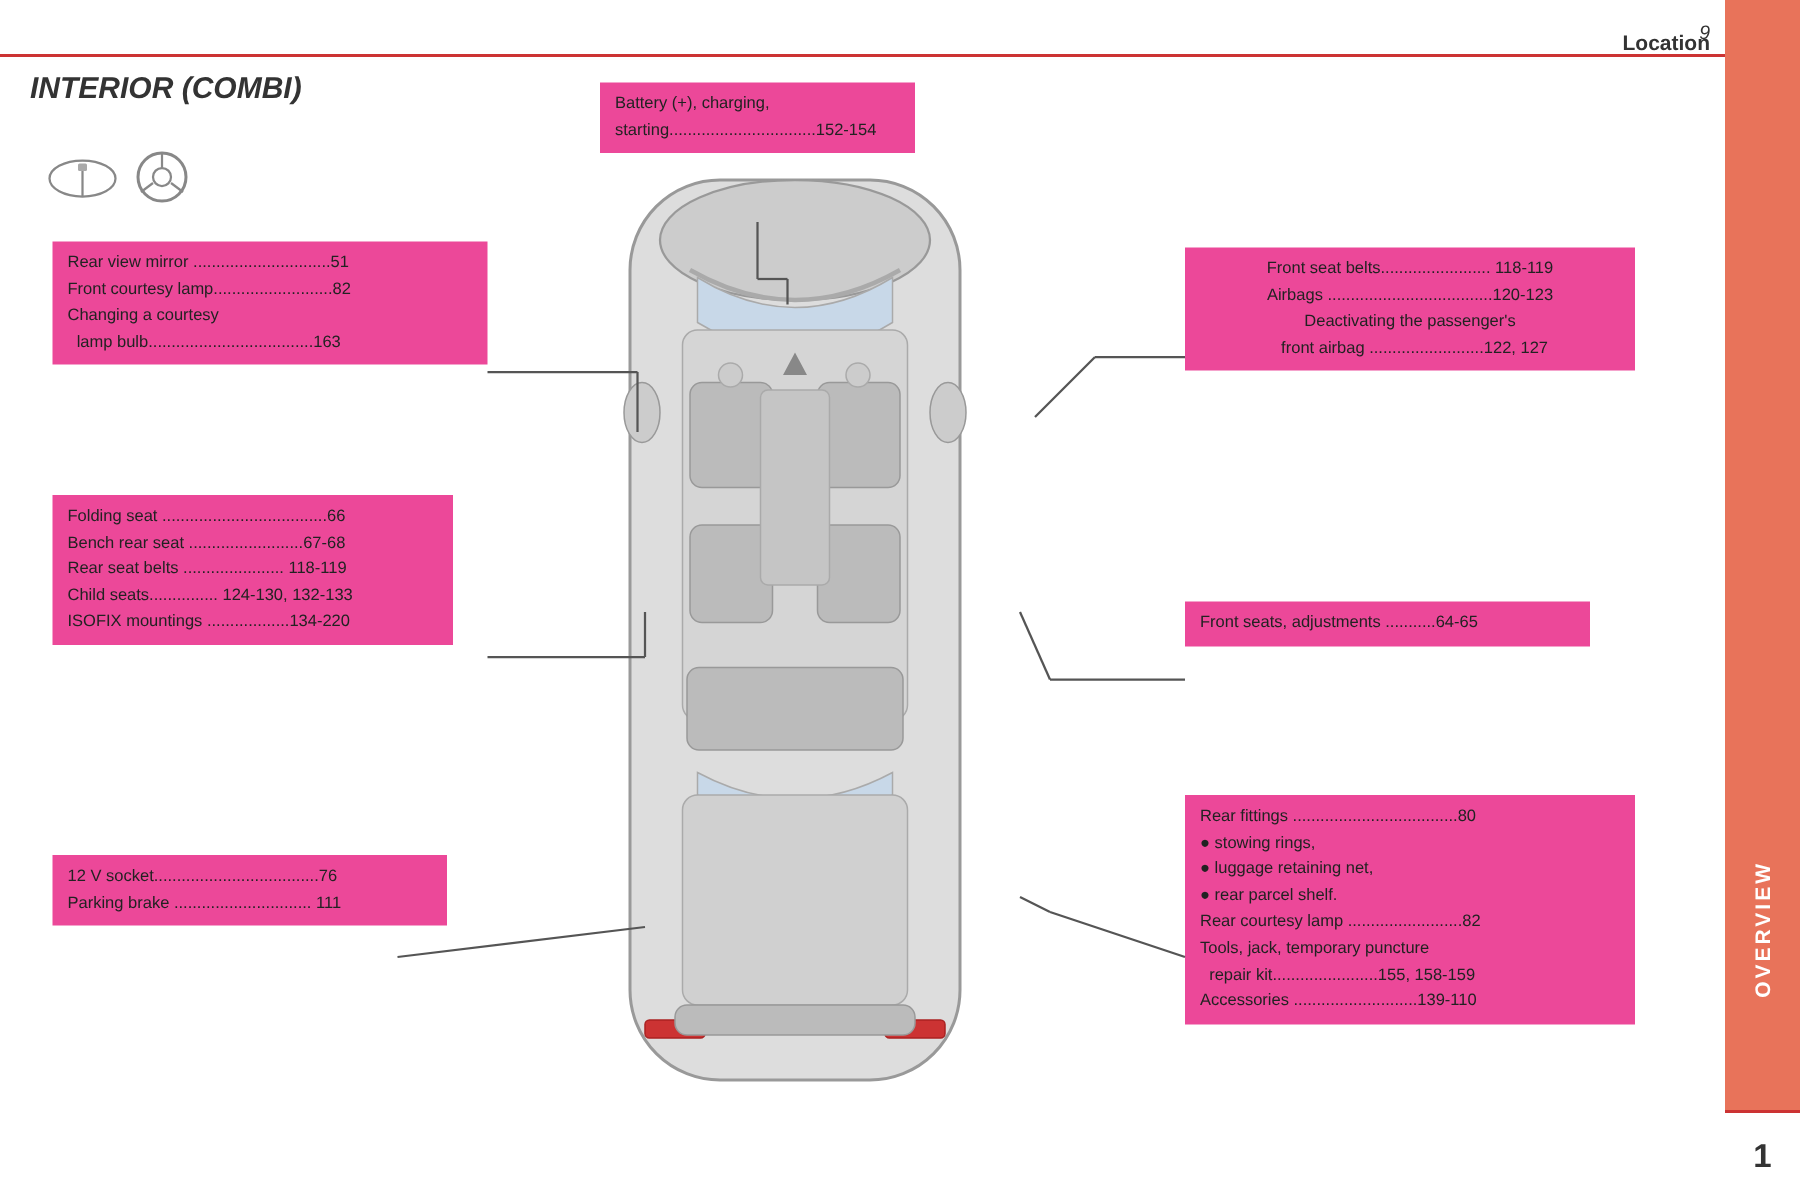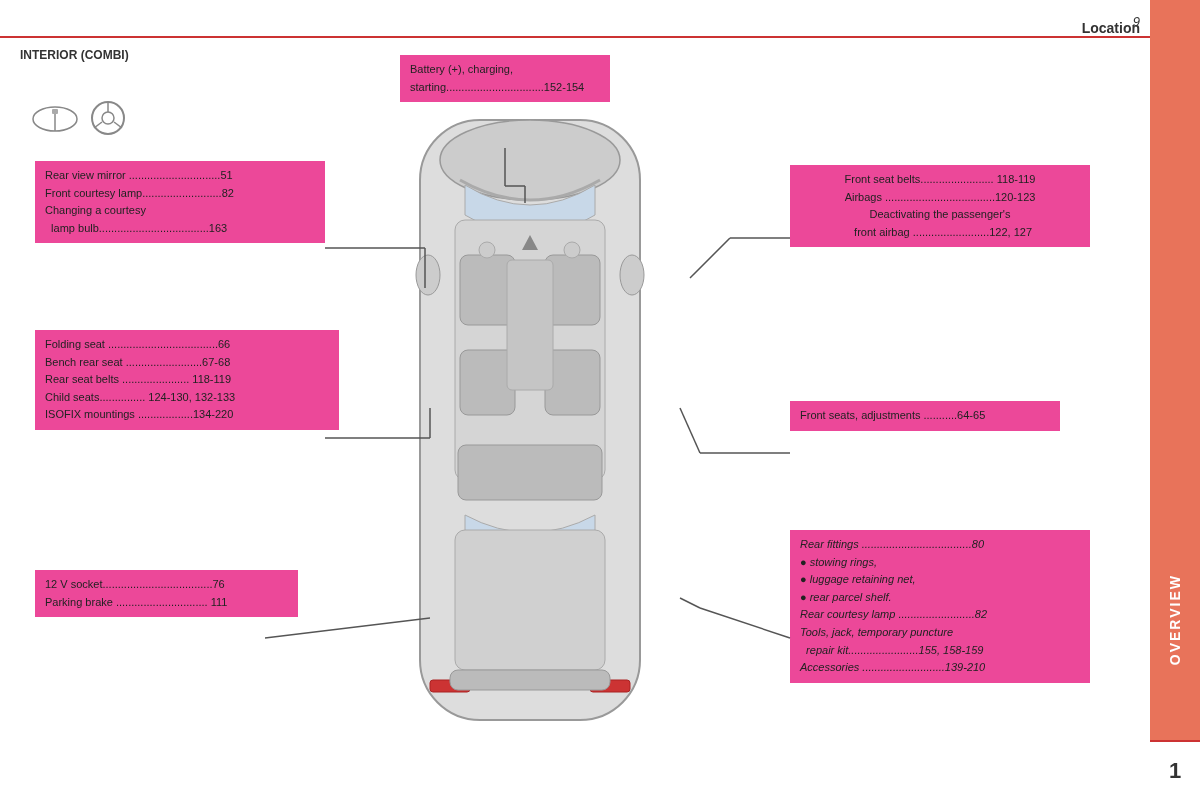--- a/index.html
+++ b/index.html
@@ -92,24 +92,25 @@
       position: absolute;
       top: 38px;
       left: 0;
       right: 50px;
       bottom: 0;
       padding: 10px 20px;
     }
 
     
     .page-title {
-      font-size: 12px;
+      font-size: 20px;
       font-weight: bold;
       color: #333;
       margin-bottom: 8px;
+      font-style: italic;
     }
 
     
     .icons-row {
       position: absolute;
       top: 60px;
       left: 30px;
       display: flex;
       gap: 8px;
       align-items: center;
@@ -150,37 +151,36 @@
     }
     #box-seatbelts {
       left: 790px;
       top: 165px;
       width: 300px;
       text-align: center;
     }
     #box-folding {
       left: 35px;
       top: 330px;
-      width: 304px;
+      width: 267px;
     }
     #box-frontseats {
       left: 790px;
       top: 401px;
       width: 270px;
     }
     #box-socket {
       left: 35px;
       top: 570px;
       width: 263px;
     }
     #box-rear {
       left: 790px;
       top: 530px;
       width: 300px;
-      font-style: italic;
     }
   </style>
 </head>
 <body>
 
 <div class="header">
   <span class="header-location">Location</span>
 </div>
 
 <div class="right-sidebar">
@@ -292,21 +292,21 @@
 </div>
 
 <div class="info-box" id="box-rear">
   <span>Rear fittings ....................................80</span><br>
   <span>● stowing rings,</span><br>
   <span>● luggage retaining net,</span><br>
   <span>● rear parcel shelf.</span><br>
   <span>Rear courtesy lamp .........................82</span><br>
   <span>Tools, jack, temporary puncture</span><br>
   <span>&nbsp;&nbsp;repair kit.......................155, 158-159</span><br>
-  <span>Accessories ...........................139-210</span>
+  <span>Accessories ...........................139-110</span>
 </div>
 
 <svg class="connectors" viewBox="0 0 1150 762">
 
   <line x1="505" y1="110" x2="505" y2="148" stroke="#555" stroke-width="1.5"></line>
   <line x1="505" y1="148" x2="525" y2="148" stroke="#555" stroke-width="1.5"></line>
   <line x1="525" y1="148" x2="525" y2="165" stroke="#555" stroke-width="1.5"></line>
 
   <line x1="325" y1="210" x2="425" y2="210" stroke="#555" stroke-width="1.5"></line>
   <line x1="425" y1="210" x2="425" y2="250" stroke="#555" stroke-width="1.5"></line>

